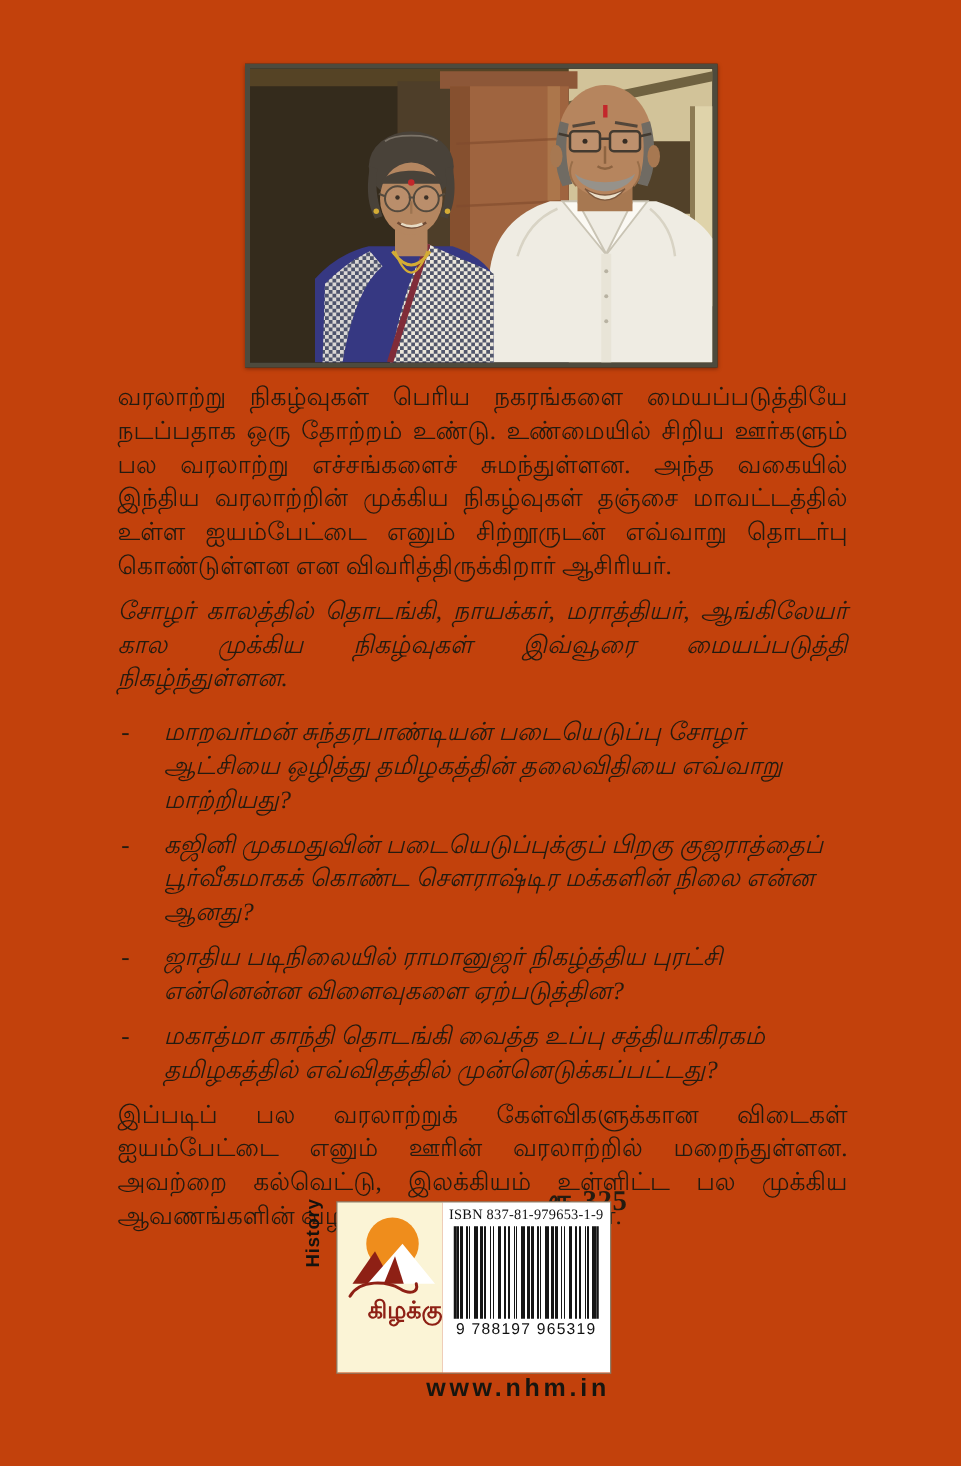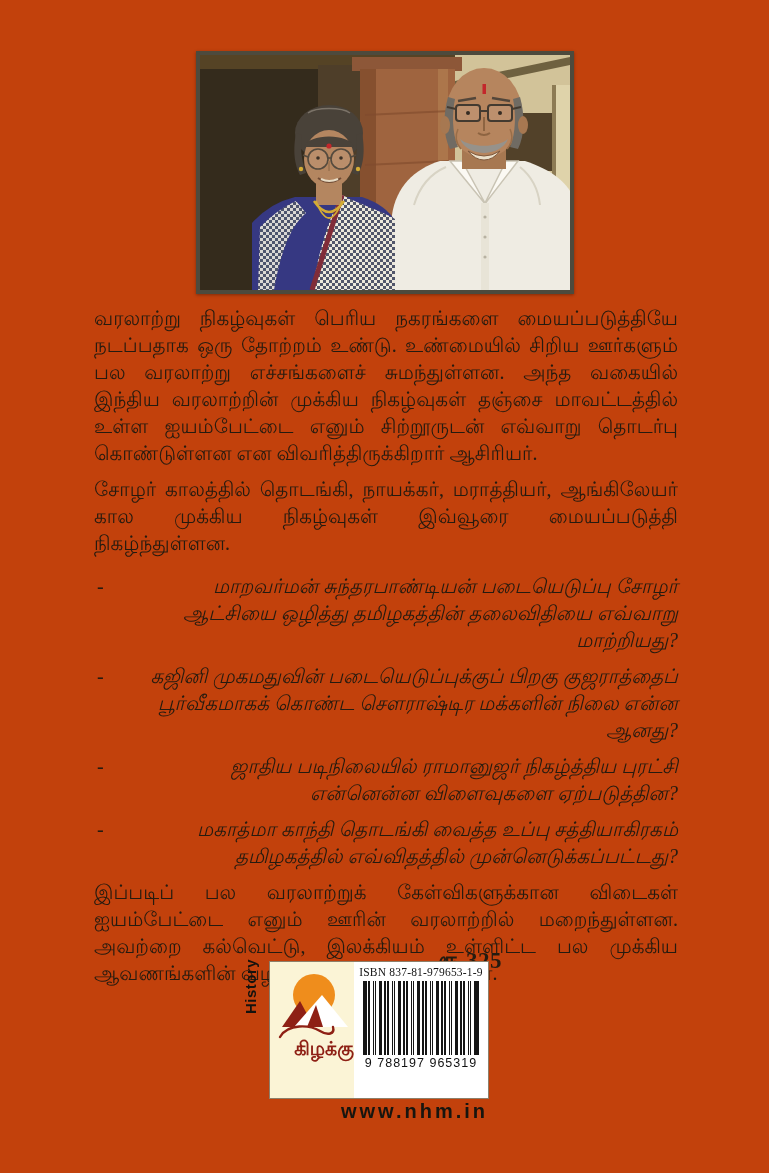--- a/index.html
+++ b/index.html
@@ -23,25 +23,25 @@
   }
   .photo-frame svg { display:block; width:100%; height:100%; }
 
   
   .synopsis {
     position:absolute; left:94px; top:305px; width:584px;
     font-size:20px; line-height:27px;
   }
   .synopsis p { margin:0; text-align:justify; }
   .p1 { margin-bottom:9px !important; }
-  .p2 { margin-bottom:16px !important; text-align:justify; }
+  .p2 { margin-bottom:16px !important; text-align:justify;font-style:italic; }
   .bullets { margin:0 0 4px 0; padding:0; list-style:none; font-style:italic; }
   .bullet { display:flex; margin:0 0 9px 0; }
   .bullet .dash { flex:none; width:34px; padding-left:3px; font-style:normal; }
-  .bullet .btxt { flex:1; text-align:right; }
+  .bullet .btxt { flex:1; text-align:left; }
 
   
   .price {
     position:absolute; left:398px; top:928px; width:104px;
     text-align:right;
     font-size:23px; font-weight:bold; letter-spacing:.5px;margin-top:20px;
   }
 
   
   .history {

